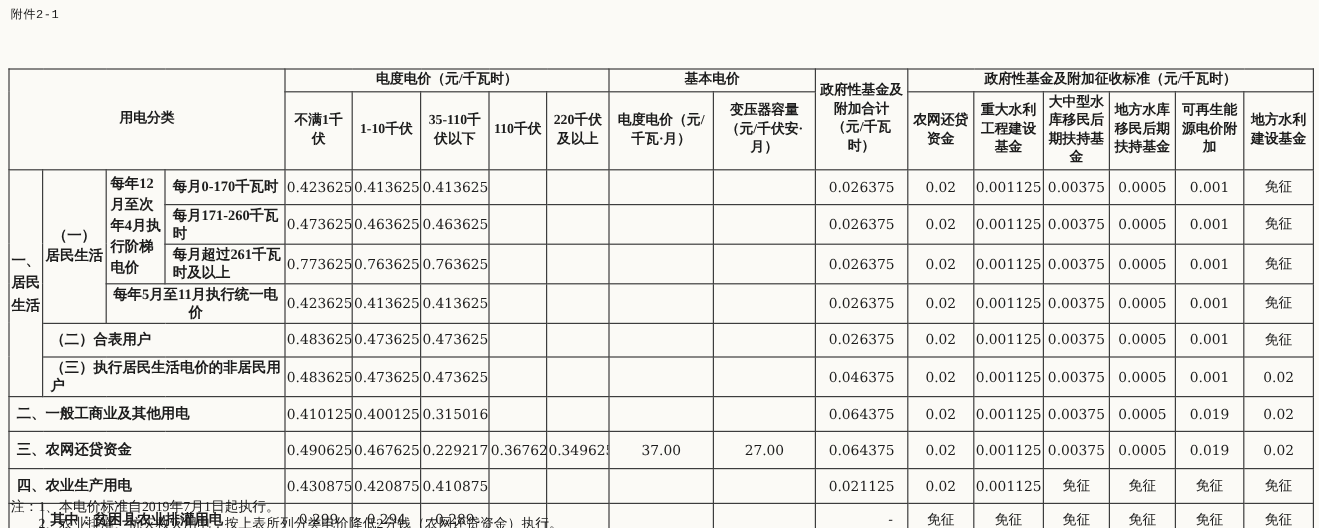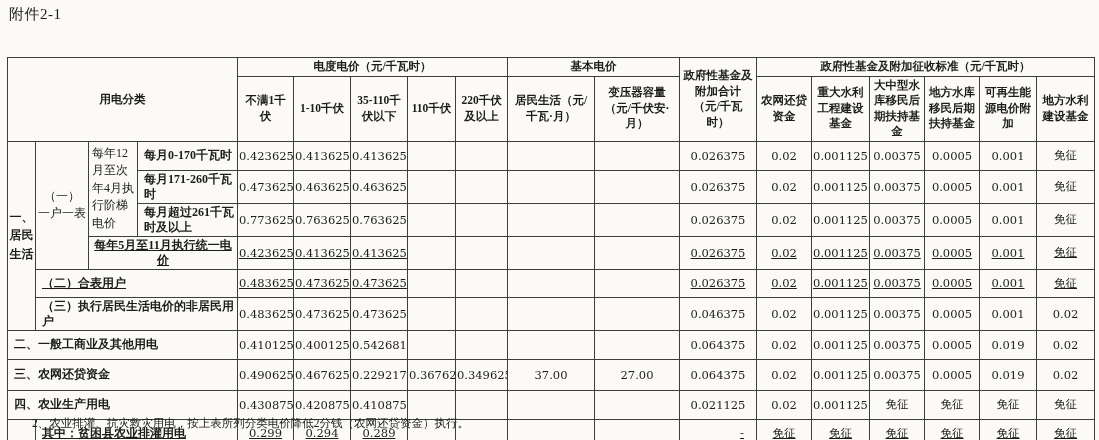--- a/index.html
+++ b/index.html
@@ -6,21 +6,21 @@
   .page {
     position:relative;
     width:1099px; height:440px;
     background:#fbfaf6;
     font-family:"Liberation Serif","DejaVu Serif",serif;
     color:#1c1c1c;
     overflow:hidden;
   }
   .attachment {
     position:absolute; top:5px; left:9px;
-    font-size:15px; letter-spacing:0.5px;
+    font-size:10px; letter-spacing:0.5px;font-family:Liberation Mono, monospace;
   }
   .title {
     position:absolute; top:19px; left:0; width:100%;
     text-align:center; font-size:16px; font-weight:bold;
     letter-spacing:1px;
   }
   table.price-table {
     position:absolute; top:57px; left:7px;
     width:1087px;
     border-collapse:collapse; table-layout:fixed;
@@ -43,29 +43,29 @@
     font-size:12px; font-weight:bold;
     text-align:left; padding:1px 2px 1px 6px;
     line-height:1.25;
   }
   .center { text-align:center; padding-left:2px; }
   .vlabel {
     font-size:12px; font-weight:bold;
     text-align:center; padding:20px 1px; line-height:1.55;
   }
   .glabel {
-    font-size:12px; font-weight:normal;
+    font-size:12px; font-weight:bold;
     text-align:center; padding:1px 2px; line-height:1.4;
   }
   .tier { text-align:left; padding:2px 3px; line-height:1.45; }
   .blk { display:block; }
   .dash { text-align:right; padding-right:12px; }
   tr.hr1 { height:18px; }
   tr.hr2 { height:52px; }
-  tr.r-std { height:28px;text-decoration:underline; }
+  tr.r-std { height:28px; }
   tr.r-med { height:29px; }
   tr.r-tall { height:31px; }
   .notes {
     position:absolute; left:9px; top:416px;
     font-size:11.5px; line-height:14px;
   }
   .notes .line2 { margin-left:23px; }
 </style>
 </head>
 <body>
@@ -102,36 +102,36 @@
         <th colspan="2">基本电价</th>
         <th rowspan="2">政府性基金及附加合计（元/千瓦时）</th>
         <th colspan="6">政府性基金及附加征收标准（元/千瓦时）</th>
       </tr>
       <tr class="hr2">
         <th>不满1千伏</th>
         <th>1-10千伏</th>
         <th>35-110千伏以下</th>
         <th>110千伏</th>
         <th>220千伏及以上</th>
-        <th>居民生活（元/千瓦·月）</th>
+        <th>电度电价（元/千瓦·月）</th>
         <th>变压器容量（元/千伏安·月）</th>
         <th>农网还贷资金</th>
         <th>重大水利工程建设基金</th>
         <th>大中型水库移民后期扶持基金</th>
         <th>地方水库移民后期扶持基金</th>
         <th>可再生能源电价附加</th>
         <th>地方水利建设基金</th>
       </tr>
     </thead>
     <tbody>
       <tr class="r-med">
         <td class="vlabel" rowspan="6">一、居民生活</td>
         <td class="glabel" rowspan="4">
             <span class="blk">（一）</span>
-            <span class="blk">一户一表</span>
+            <span class="blk">居民生活</span>
           </td>
         <td class="glabel tier" rowspan="3">每年12月至次年4月执行阶梯电价</td>
         <td class="lbl">每月0-170千瓦时</td>
         <td class="num">0.423625</td>
         <td class="num">0.413625</td>
         <td class="num">0.413625</td>
         <td class="num"></td>
         <td class="num"></td>
         <td class="num"></td>
         <td class="num"></td>
@@ -225,21 +225,21 @@
         <td class="num">0.001125</td>
         <td class="num">0.00375</td>
         <td class="num">0.0005</td>
         <td class="num">0.001</td>
         <td class="num">0.02</td>
       </tr>
       <tr class="r-med">
         <td class="lbl" colspan="4">二、一般工商业及其他用电</td>
         <td class="num">0.410125</td>
         <td class="num">0.400125</td>
-        <td class="num">0.542681</td>
+        <td class="num">0.315016</td>
         <td class="num"></td>
         <td class="num"></td>
         <td class="num"></td>
         <td class="num"></td>
         <td class="num">0.064375</td>
         <td class="num">0.02</td>
         <td class="num">0.001125</td>
         <td class="num">0.00375</td>
         <td class="num">0.0005</td>
         <td class="num">0.019</td>
@@ -294,16 +294,17 @@
         <td class="num">免征</td>
         <td class="num">免征</td>
         <td class="num">免征</td>
         <td class="num">免征</td>
         <td class="num">免征</td>
       </tr>
     </tbody>
   </table>
 
   <div class="notes">
+    <div><span>注：</span><span>1、本电价标准自2019年7月1日起执行。</span></div>
     <div class="line2"><span>2、农业排灌、抗灾救灾用电，按上表所列分类电价降低2分钱（农网还贷资金）执行。</span></div>
   </div>
 
 </div>
 
 </body></html>

